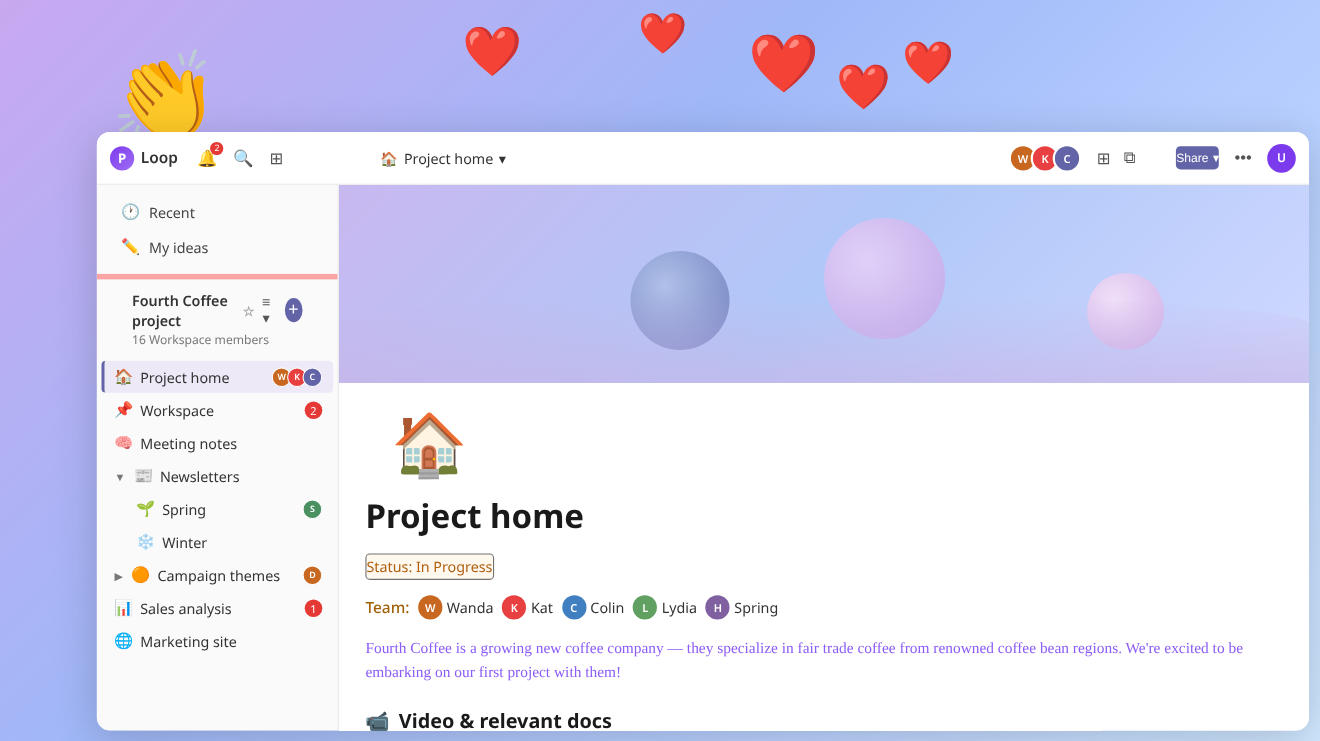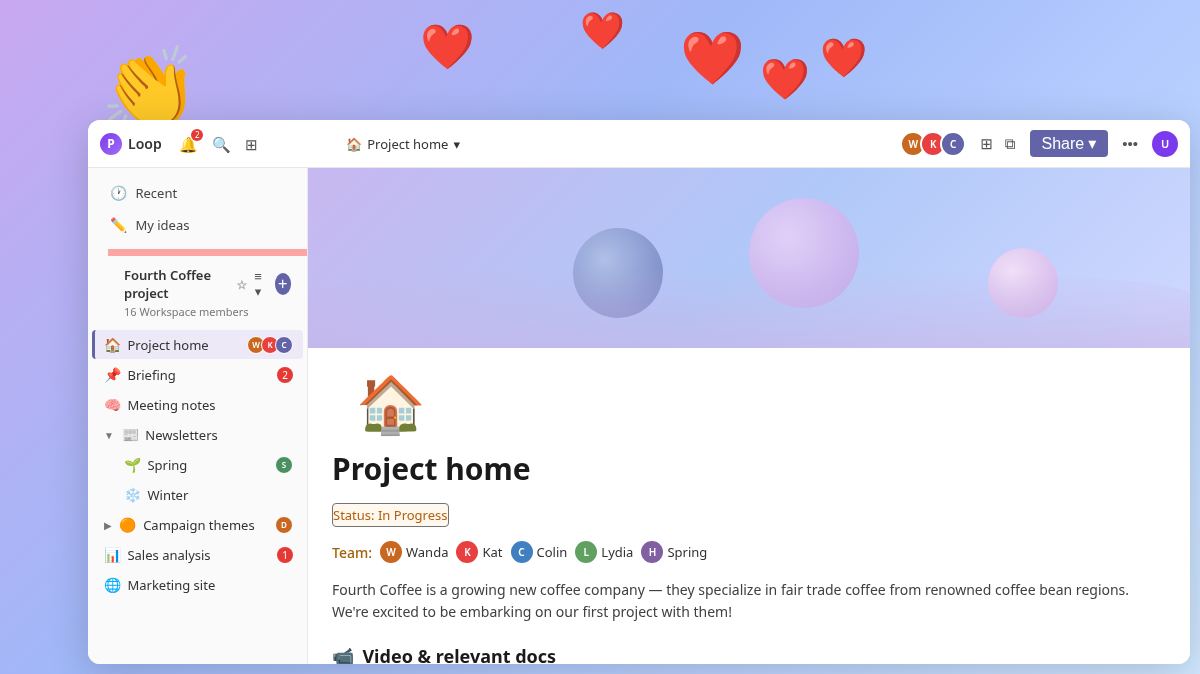--- a/index.html
+++ b/index.html
@@ -154,26 +154,27 @@
       justify-content: center;
       color: white;
       font-weight: 600;
     }
     .avatar-sm:first-child { margin-left: 0; }
     .share-btn {
       background: #6264a7;
       color: white;
       border: none;
       border-radius: 4px;
-      padding: 4px 12px;
-      font-size: 16px;
+      padding: 4px 0;
+      font-size: 11px;
       cursor: pointer;
       display: flex;
       align-items: center;
       gap: 4px;
+      margin-left: 23px;
     }
     .icon-btn {
       background: none;
       border: none;
       color: #555;
       cursor: pointer;
       font-size: 15px;
       padding: 4px;
       border-radius: 4px;
     }
@@ -218,23 +219,22 @@
       padding: 6px 16px;
       font-size: 13px;
       color: #444;
       cursor: pointer;
       border-radius: 4px;
       margin: 1px 6px;
     }
     .nav-icon { font-size: 14px; }
 
     .workspace-header {
-      padding: 10px 16px 6px;
-      border-top: 7px solid #fca5a5;
-      margin-left: 20px;
+      padding: 10px 32px 6px;
+      border-top: 5px solid #fca5a5;
     }
     .workspace-name {
       display: flex;
       align-items: center;
       gap: 6px;
       font-size: 13px;
       font-weight: 600;
       color: #333;
     }
     .workspace-members {
@@ -431,23 +431,24 @@
       border-radius: 50%;
       font-size: 10px;
       display: flex;
       align-items: center;
       justify-content: center;
       color: white;
       font-weight: 600;
     }
     .description {
       font-size: 14px;
-      color: #404040;
+      color: #8b5cf6;
       line-height: 1.6;
       margin-bottom: 20px;
+      font-family: Liberation Serif, serif;
     }
     .section-heading {
       display: flex;
       align-items: center;
       gap: 8px;
       font-size: 18px;
       font-weight: 700;
       color: #1a1a1a;
       margin-bottom: 14px;
     }
@@ -547,21 +548,21 @@
           <span class="tree-item-label">Project home</span>
           <div class="tree-item-avatars">
             <div class="tree-avatar" style="background:#c86820;">W</div>
             <div class="tree-avatar" style="background:#e84040;">K</div>
             <div class="tree-avatar" style="background:#6264a7;">C</div>
           </div>
         </div>
 
         <div class="tree-item">
           <span class="tree-item-icon">📌</span>
-          <span class="tree-item-label">Briefing</span>
+          <span class="tree-item-label">Workspace</span>
           <span class="tree-item-badge">2</span>
         </div>
 
         <div class="tree-item">
           <span class="tree-item-icon">🧠</span>
           <span class="tree-item-label">Meeting notes</span>
         </div>
 
         <div class="tree-item">
           <span class="tree-expand">▼</span>

